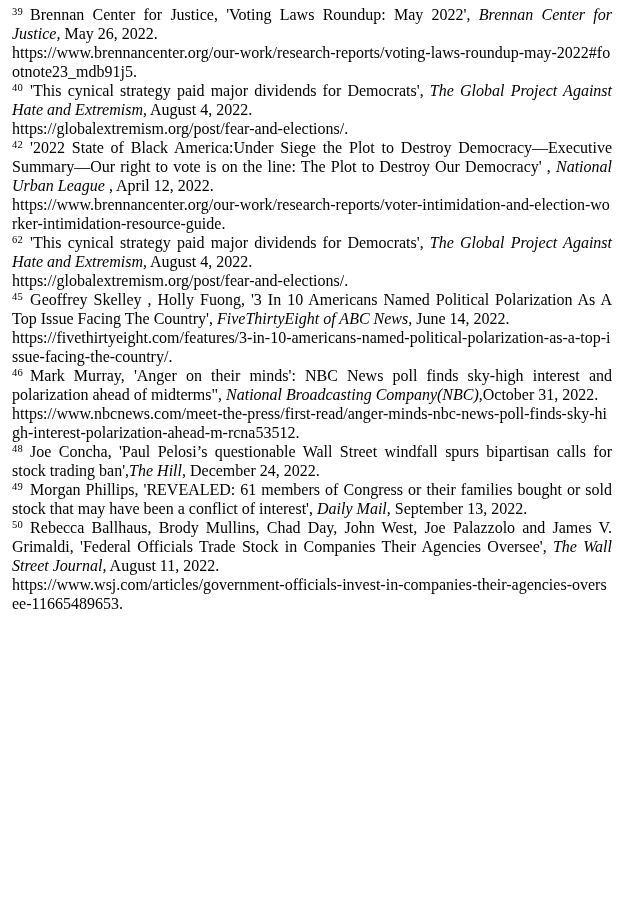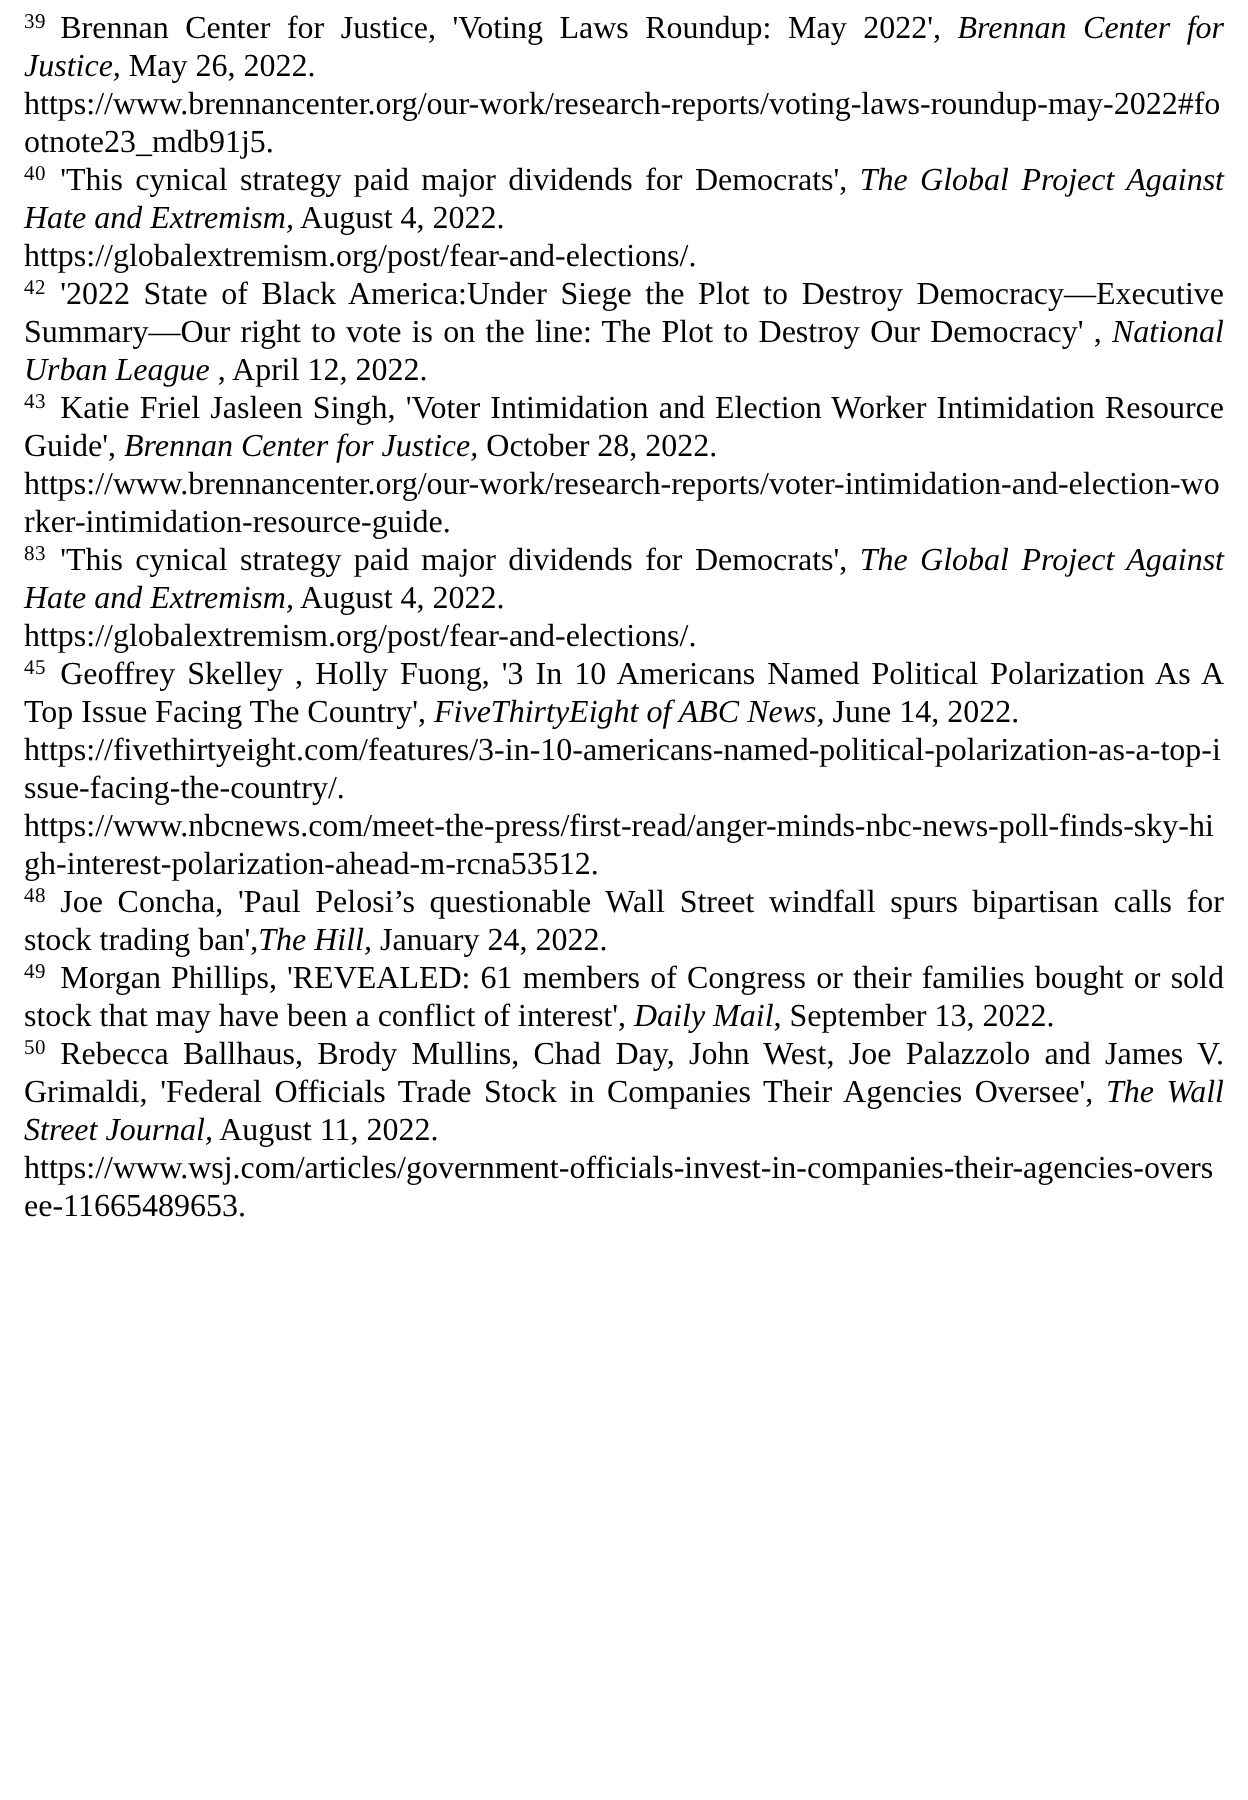--- a/index.html
+++ b/index.html
@@ -44,41 +44,41 @@
 
   <div class="fn">
   </div>
 
   <div class="fn">
     <p class="cite"><span class="num">42</span><span><span>'2022 State of Black America:Under Siege the Plot to Destroy Democracy—Executive Summary—Our right to vote is on the line: The Plot to Destroy Our Democracy' , </span><span class="it">National Urban League</span><span> , April 12, 2022.</span></span></p>
 
   </div>
 
   <div class="fn">
-    <p class="cite"><span class="num">43</span><span><span>Katie Friel Jasleen Singh, 'Voter Intimidation and Election Worker Intimidation Resource Guide', </span><span class="it">Brennan Center for Justice,</span><span> October 28, 2022.</span></span></p>
     <div class="url">https://www.brennancenter.org/our-work/research-reports/voter-intimidation-and-election-worker-intimidation-resource-guide.</div>
   </div>
 
   <div class="fn">
-    <p class="cite"><span class="num">83</span><span><span>'This cynical strategy paid major dividends for Democrats', </span><span class="it">The Global Project Against Hate and Extremism,</span><span> August 4, 2022.</span></span></p>
+    <p class="cite"><span class="num">62</span><span><span>'This cynical strategy paid major dividends for Democrats', </span><span class="it">The Global Project Against Hate and Extremism,</span><span> August 4, 2022.</span></span></p>
     <div class="url">https://globalextremism.org/post/fear-and-elections/.</div>
   </div>
 
   <div class="fn">
     <p class="cite"><span class="num">45</span><span><span>Geoffrey Skelley , Holly Fuong, '3 In 10 Americans Named Political Polarization As A Top Issue Facing The Country', </span><span class="it">FiveThirtyEight of ABC News,</span><span> June 14, 2022.</span></span></p>
     <div class="url">https://fivethirtyeight.com/features/3-in-10-americans-named-political-polarization-as-a-top-issue-facing-the-country/.</div>
   </div>
 
   <div class="fn">
+    <p class="cite"><span class="num">46</span><span><span>Mark Murray, 'Anger on their minds': NBC News poll finds sky-high interest and polarization ahead of midterms", </span><span class="it">National Broadcasting Company(NBC),</span><span>October 31, 2022.</span></span></p>
     <div class="url">https://www.nbcnews.com/meet-the-press/first-read/anger-minds-nbc-news-poll-finds-sky-high-interest-polarization-ahead-m-rcna53512.</div>
   </div>
 
 
   <div class="fn">
-    <p class="cite"><span class="num">48</span><span><span>Joe Concha, 'Paul Pelosi’s questionable Wall Street windfall spurs bipartisan calls for stock trading ban',</span><span class="it">The Hill,</span><span> January 24, 2022.</span></span></p>
+    <p class="cite"><span class="num">48</span><span><span>Joe Concha, 'Paul Pelosi’s questionable Wall Street windfall spurs bipartisan calls for stock trading ban',</span><span class="it">The Hill,</span><span> December 24, 2022.</span></span></p>
   </div>
 
   <div class="fn">
     <p class="cite"><span class="num">49</span><span><span>Morgan Phillips, 'REVEALED: 61 members of Congress or their families bought or sold stock that may have been a conflict of interest', </span><span class="it">Daily Mail</span><span>, September 13, 2022.</span></span></p>
   </div>
 
   <div class="fn">
     <p class="cite"><span class="num">50</span><span><span>Rebecca Ballhaus, Brody Mullins, Chad Day, John West, Joe Palazzolo and James V. Grimaldi, 'Federal Officials Trade Stock in Companies Their Agencies Oversee', </span><span class="it">The Wall Street Journal,</span><span> August 11, 2022.</span></span></p>
     <div class="url">https://www.wsj.com/articles/government-officials-invest-in-companies-their-agencies-oversee-11665489653.</div>
   </div>

